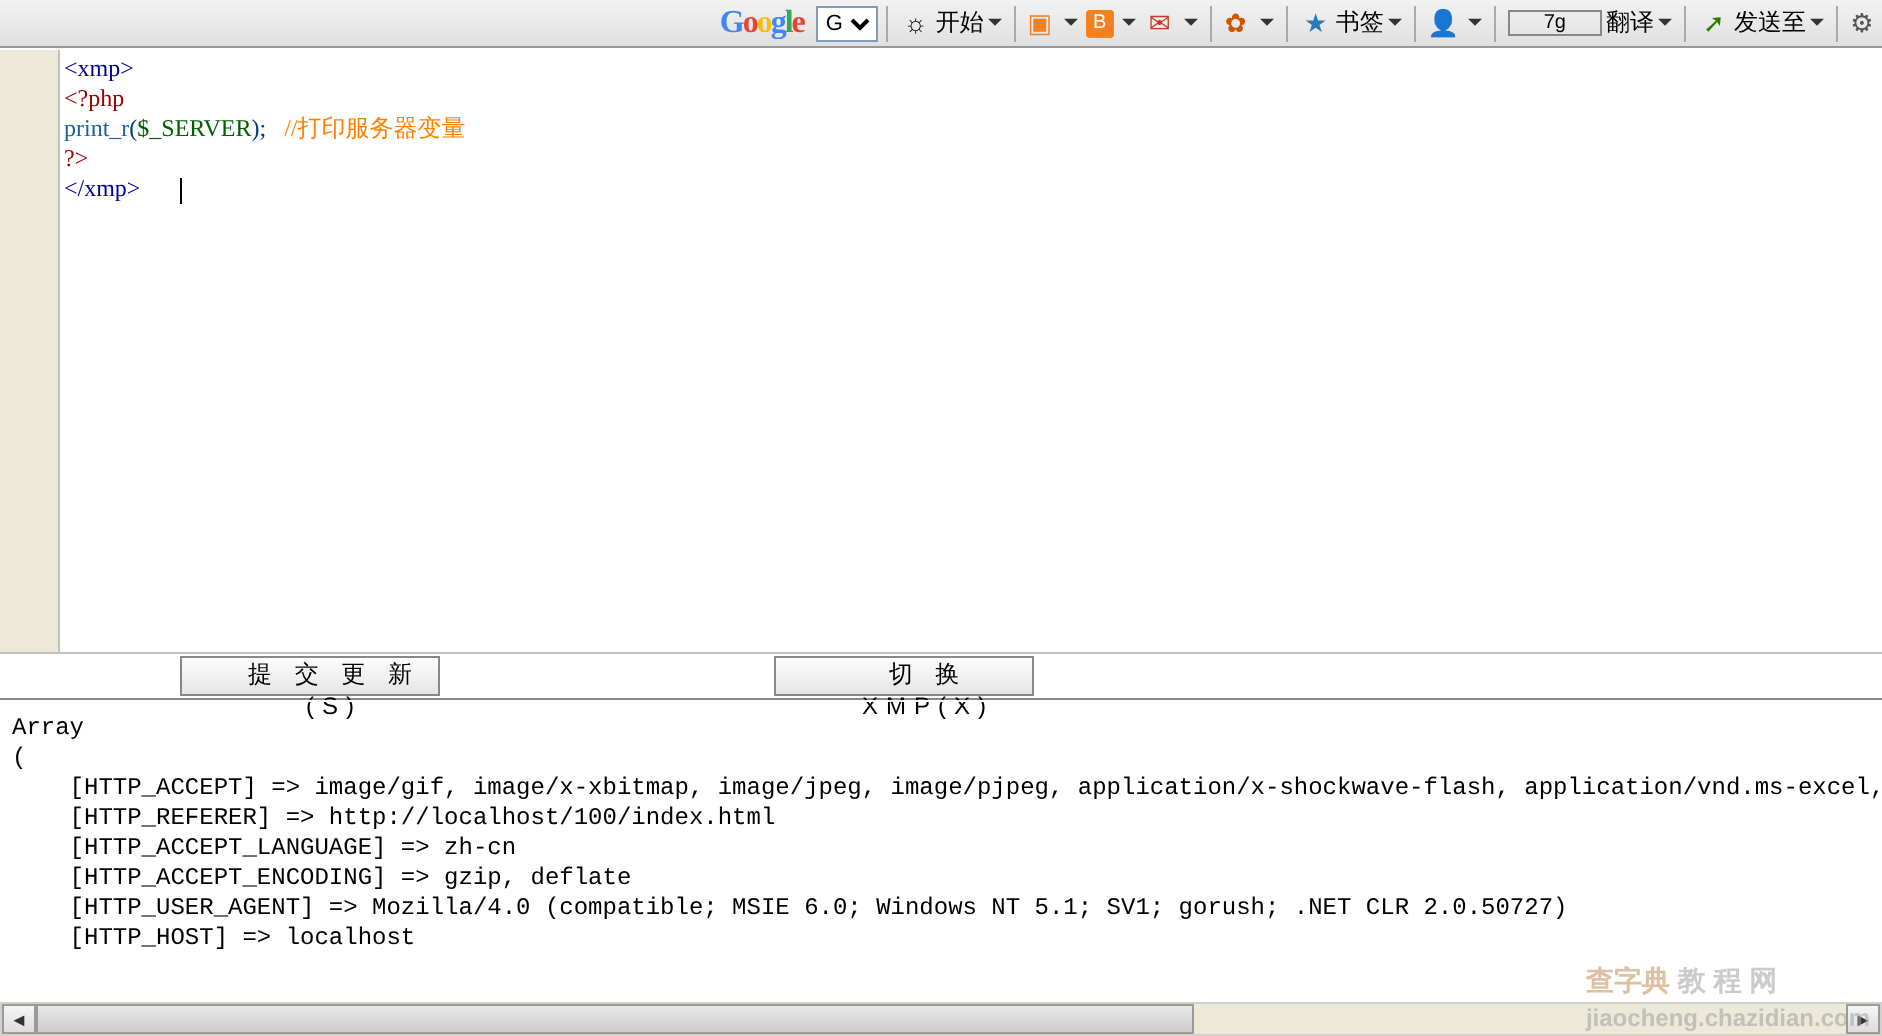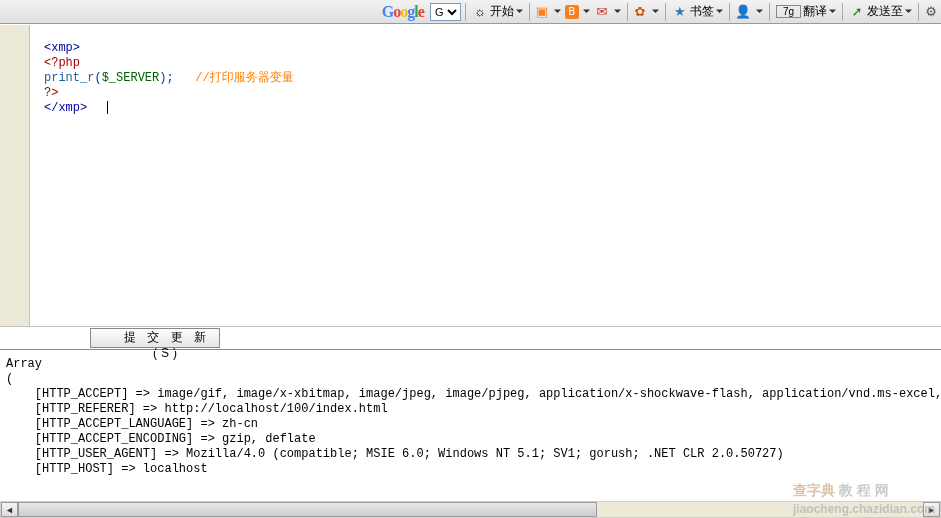--- a/index.html
+++ b/index.html
@@ -76,28 +76,27 @@
   font-family: "Courier New", monospace;
   font-size: 12px;
   color: #666;
   text-align: right;
   padding-right: 6px;
   line-height: 15px;
   margin-left: 48px;
 }
 .code {
   flex: 1;
-  font-family: Liberation Mono, monospace;
-  font-size: 12px;
-  padding: 16px 2px;
+  font-family: Liberation Serif, serif;
+  font-size: 12px;
+  padding: 2px 2px;
   line-height: 15px;
   white-space: pre;
   background: #fff;
   position: relative;
-  margin-left: 12px;
 }
 .code .t-tag { color: #0000a0; }
 .code .t-php { color: #a00000; }
 .code .t-func { color: #2060a0; }
 .code .t-var { color: #006000; }
 .code .t-punc { color: #004080; }
 .code .t-com { color: #ff8000; }
 .cursor {
   display: inline-block;
   width: 1px;
@@ -247,21 +246,21 @@
   <span class="tb-dd">
     <span class="ico" style="color:#555">👤</span>
     <span></span>
     <svg viewBox="0 0 10 6">
         <path d="M0 0 L5 5 L10 0 Z" fill="#333"></path>
       </svg>
   </span>
 
   <span class="tb-sep"></span>
   <span class="tb-dd">
-    <span style="border:1px solid #888;padding:0 6px;font-size:10px">7g</span>
+    <span style="border:1px solid #888;padding:0 17px;font-size:10px">7g</span>
     <span>翻译</span>
     <svg viewBox="0 0 10 6">
         <path d="M0 0 L5 5 L10 0 Z" fill="#333"></path>
       </svg>
   </span>
 
   <span class="tb-sep"></span>
   <span class="tb-dd">
     <span class="ico" style="color:#267f00">➚</span>
     <span>发送至</span>
@@ -286,20 +285,21 @@
 <span class="t-php">&lt;?php</span>
 <span class="t-func">print_r</span><span class="t-punc">(</span><span class="t-var">$_SERVER</span><span class="t-punc">);</span>   <span class="t-com">//打印服务器变量</span>
 <span class="t-php">?&gt;</span>
 <span class="t-tag">&lt;/xmp&gt;</span><span class="cursor"></span></div>
 </div>
 
 <div class="btnbar">
   <div class="gap"></div>
   <button class="ui-btn">提 交 更 新(S)</button>
   <div class="spacer"></div>
+  <button class="ui-btn">切 换 XMP(X)</button>
   <div class="spacer"></div>
   <div class="spacer"></div>
   <div class="gap"></div>
 </div>
 
 <div class="output-wrap">
   <div class="output">Array
 (
     [HTTP_ACCEPT] =&gt; image/gif, image/x-xbitmap, image/jpeg, image/pjpeg, application/x-shockwave-flash, application/vnd.ms-excel, app
     [HTTP_REFERER] =&gt; http://localhost/100/index.html

